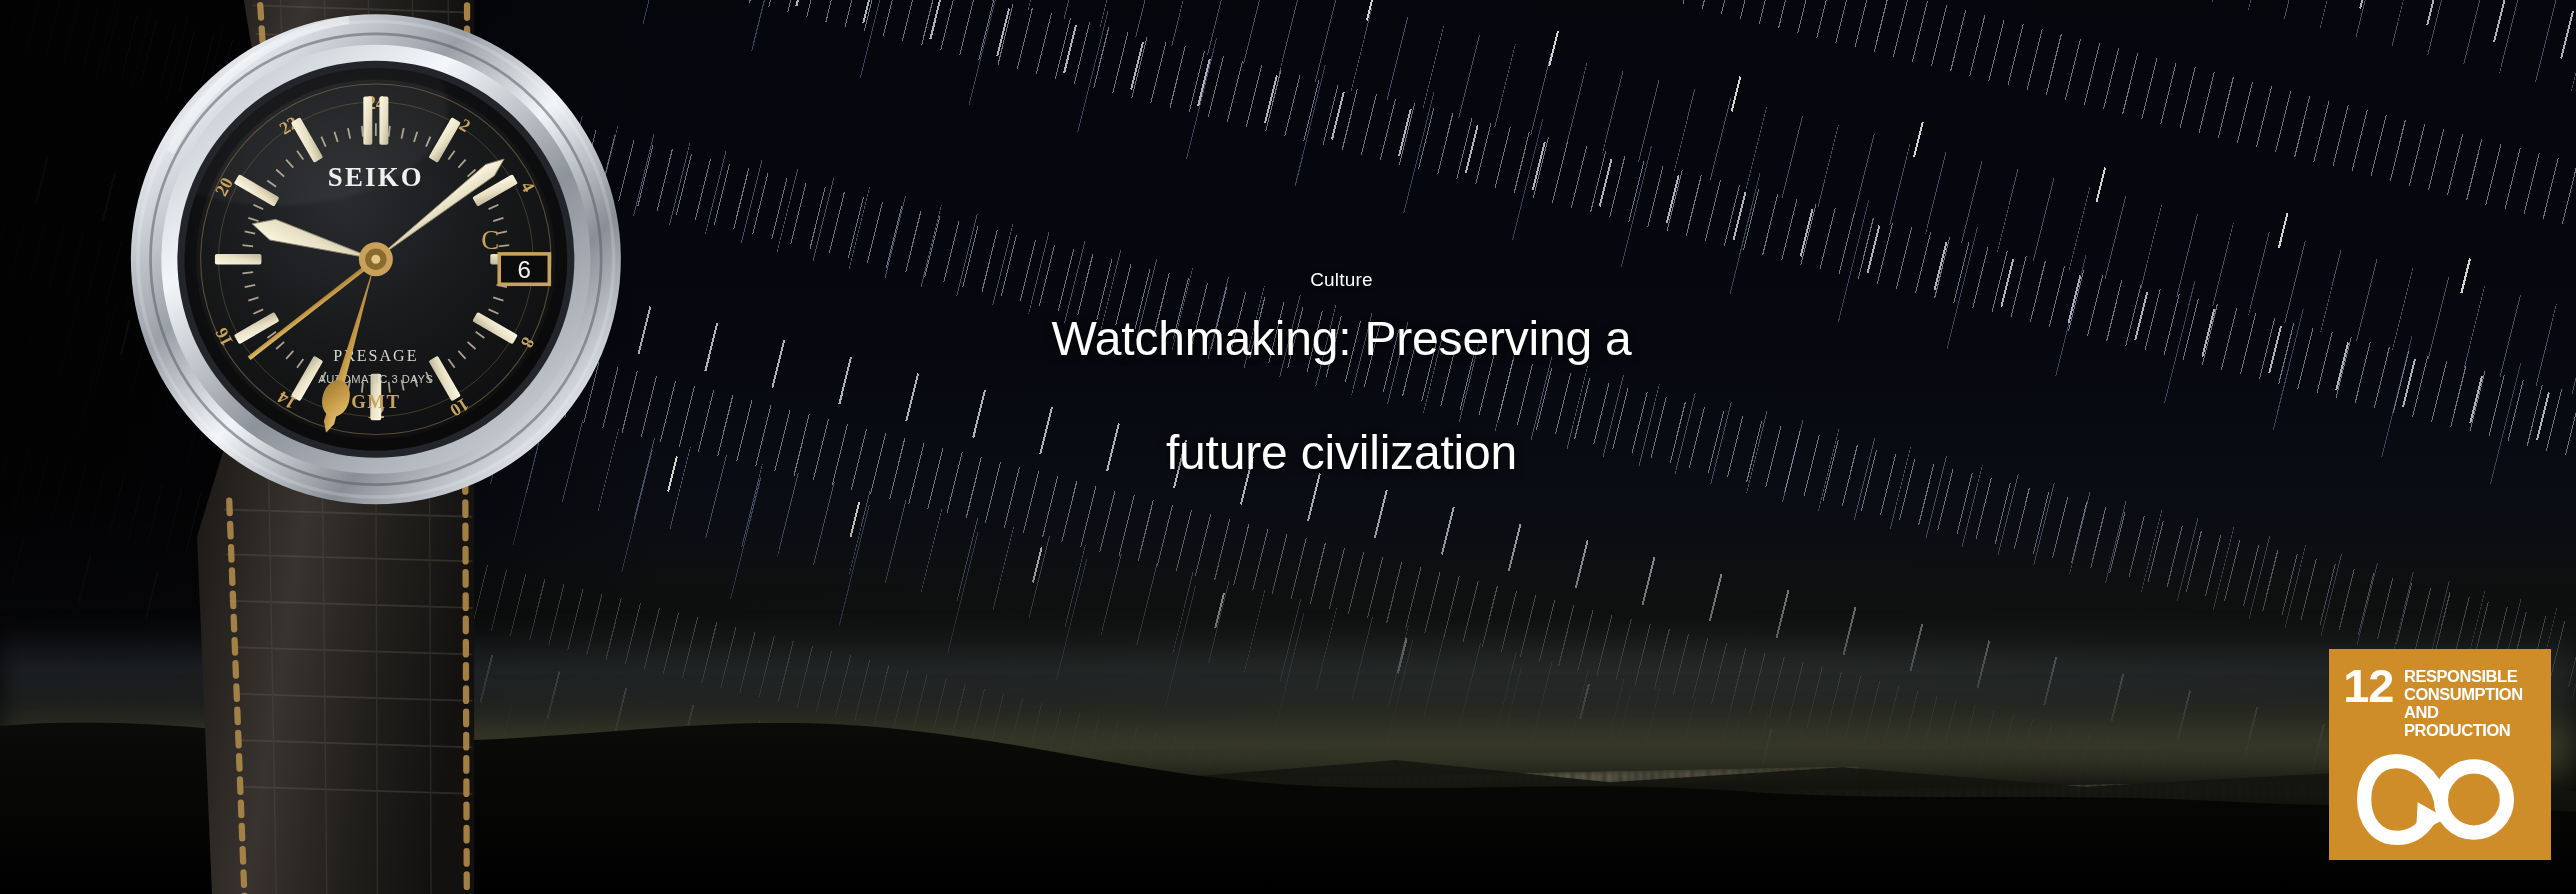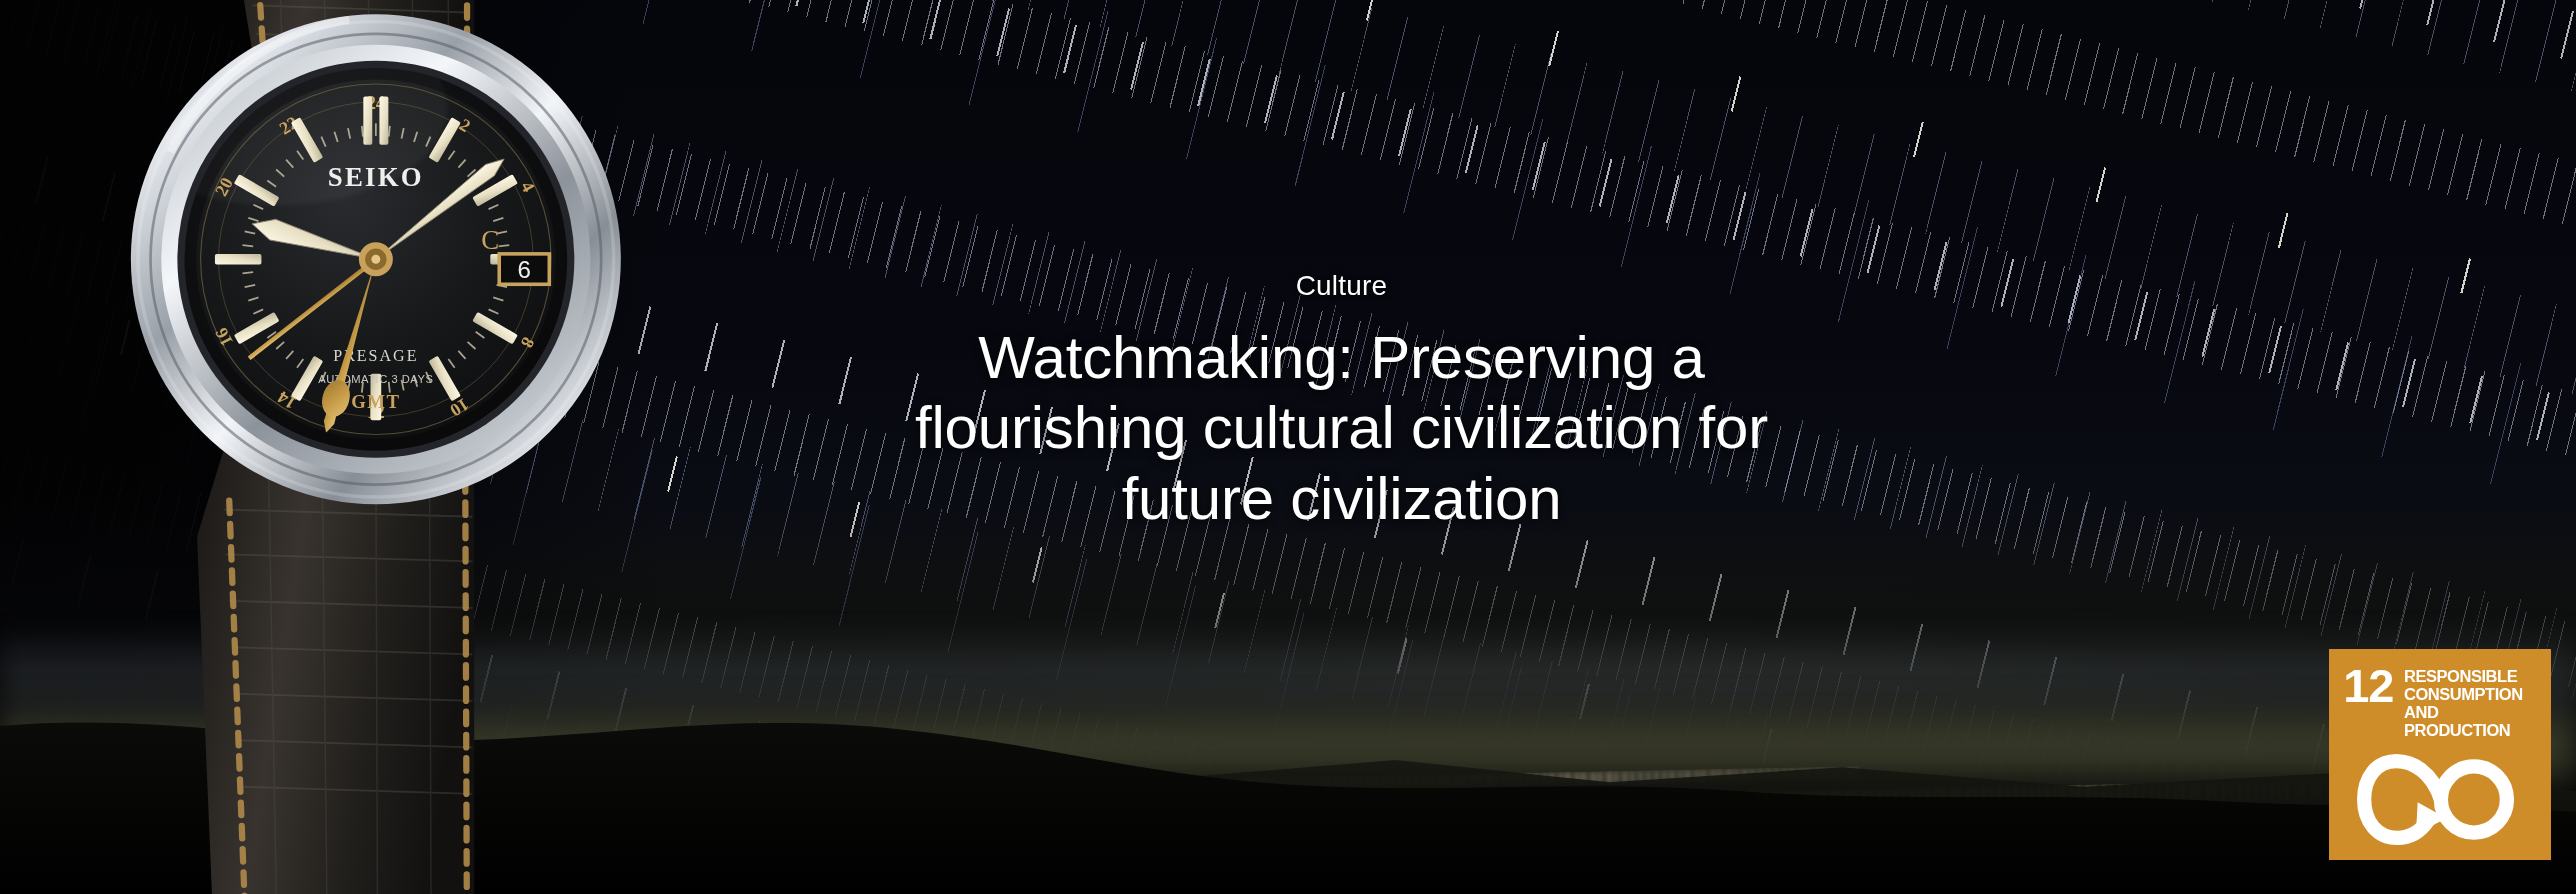--- a/index.html
+++ b/index.html
@@ -150,30 +150,30 @@
   
   .copy {
     position: absolute;
     left: 805px;
     top: 268px;
     width: 1073px;
     text-align: center;
     color: #ffffff;
   }
   .eyebrow {
-    font-size: 28px;
+    font-size: 19px;
     line-height: 1.25;
     font-weight: 400;
     letter-spacing: 0.2px;
     margin: 0 0 19.7px 0;
     color: #ffffff;
     text-shadow: 0 0.9px 5.4px rgba(0,0,0,0.85);
   }
   .headline {
-    font-size: 60px;
+    font-size: 48px;
     line-height: 1.18;
     font-weight: 400;
     letter-spacing: -0.2px;
     margin: 8px;
     color: #ffffff;
     text-shadow: 0 1.8px 9px rgba(0,0,0,0.80);
   }
 
   
   .sdg {
@@ -672,21 +672,21 @@
 
       <circle cx="360" cy="330" r="266" fill="none" stroke="#ffffff" stroke-width="4" opacity="0.18"></circle>
       <path d="M130,210 A274,274 0 0 1 330,62" fill="none" stroke="#ffffff" stroke-width="9" opacity="0.40" filter="url(#tinyBlur)"></path>
     </svg>
   </div>
 
   <div class="copy">
     <p class="eyebrow">Culture</p>
     <h1 class="headline">
       <span>Watchmaking: Preserving a</span><br>
-      <span>flourishing cultural civilization for</span><br>
+      <br>
       <span>future civilization</span>
     </h1>
   </div>
 
   <div class="sdg">
     <div class="sdg-top">
       <div class="sdg-num">12</div>
       <div class="sdg-title">
         <div>RESPONSIBLE</div>
         <div>CONSUMPTION</div>

